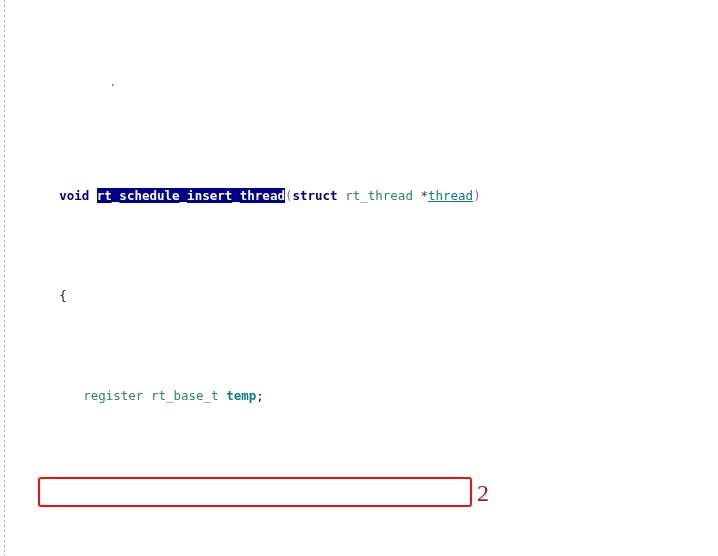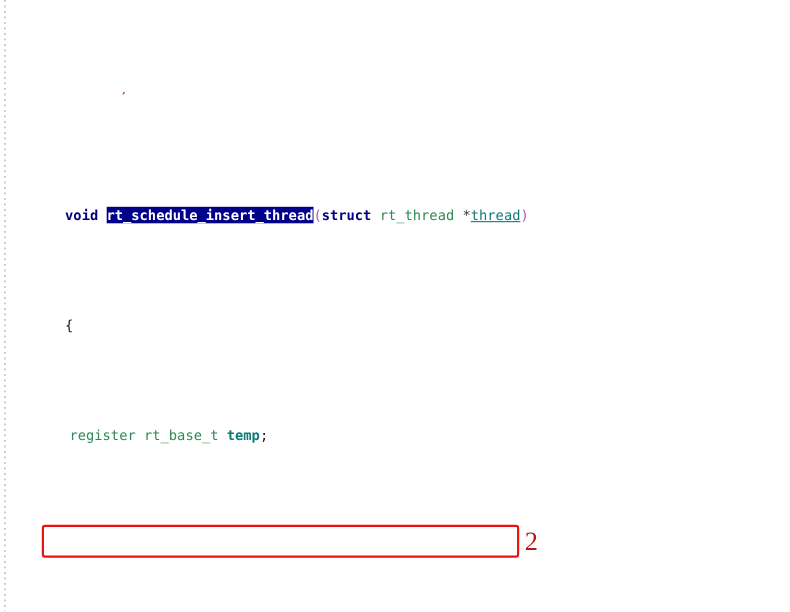--- a/index.html
+++ b/index.html
@@ -93,21 +93,21 @@
     <div class="line" style="padding-left:14px;">
       <span class="kw">void</span><span class="plain"> </span><span class="sel">rt_schedule_insert_thread</span><span class="punc">(</span><span class="kw">struct</span><span class="plain"> </span><span class="type">rt_thread</span><span class="plain"> </span><span class="op">*</span><span class="varu">thread</span><span class="punc">)</span>
     </div>
 
     
     <div class="line">
       <span class="plain">{</span>
     </div>
 
     
-    <div class="line" style="padding-left:18px;">
+    <div class="line" style="padding-left:38px;">
       <span class="type">register</span><span class="plain"> </span><span class="type">rt_base_t</span><span class="plain"> </span><span class="varb">temp</span><span class="plain">;</span>
     </div>
 
     <div class="line"></div>
 
     
     <div class="line" style="padding-left:38px;">
       
     </div>
 

